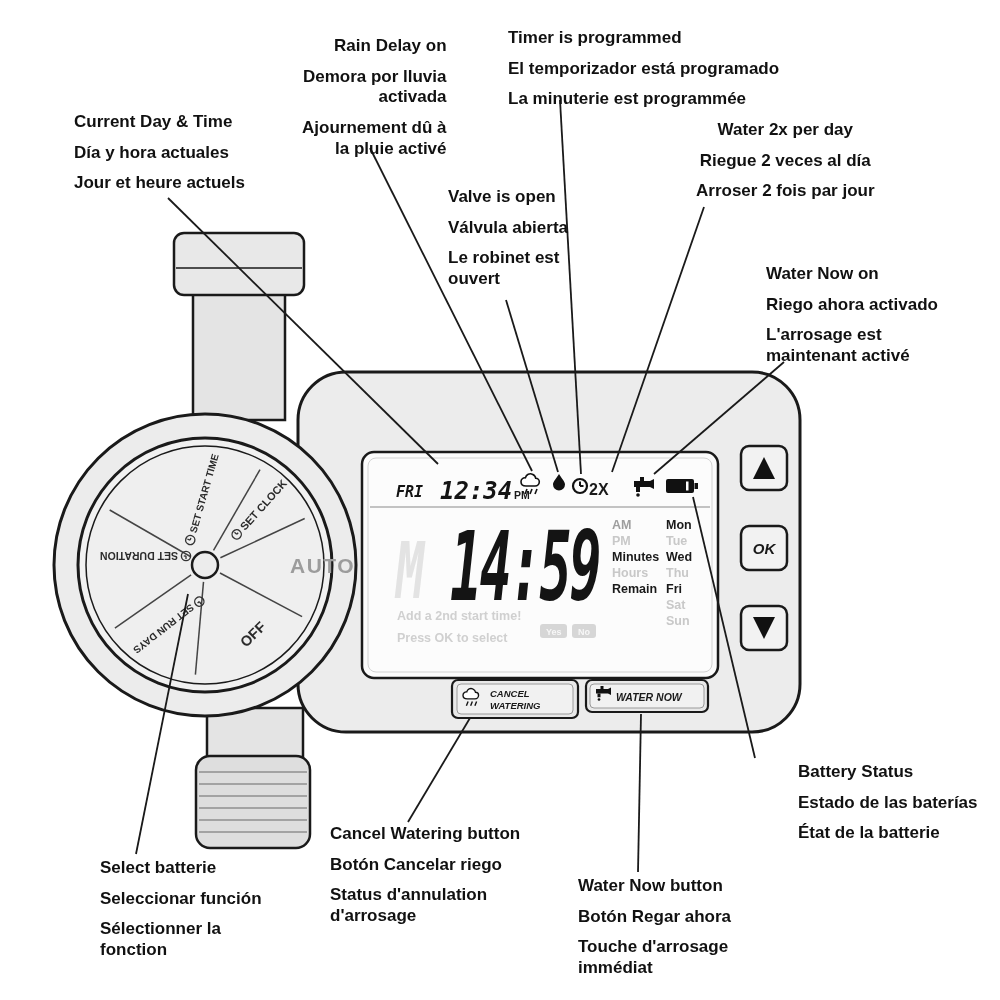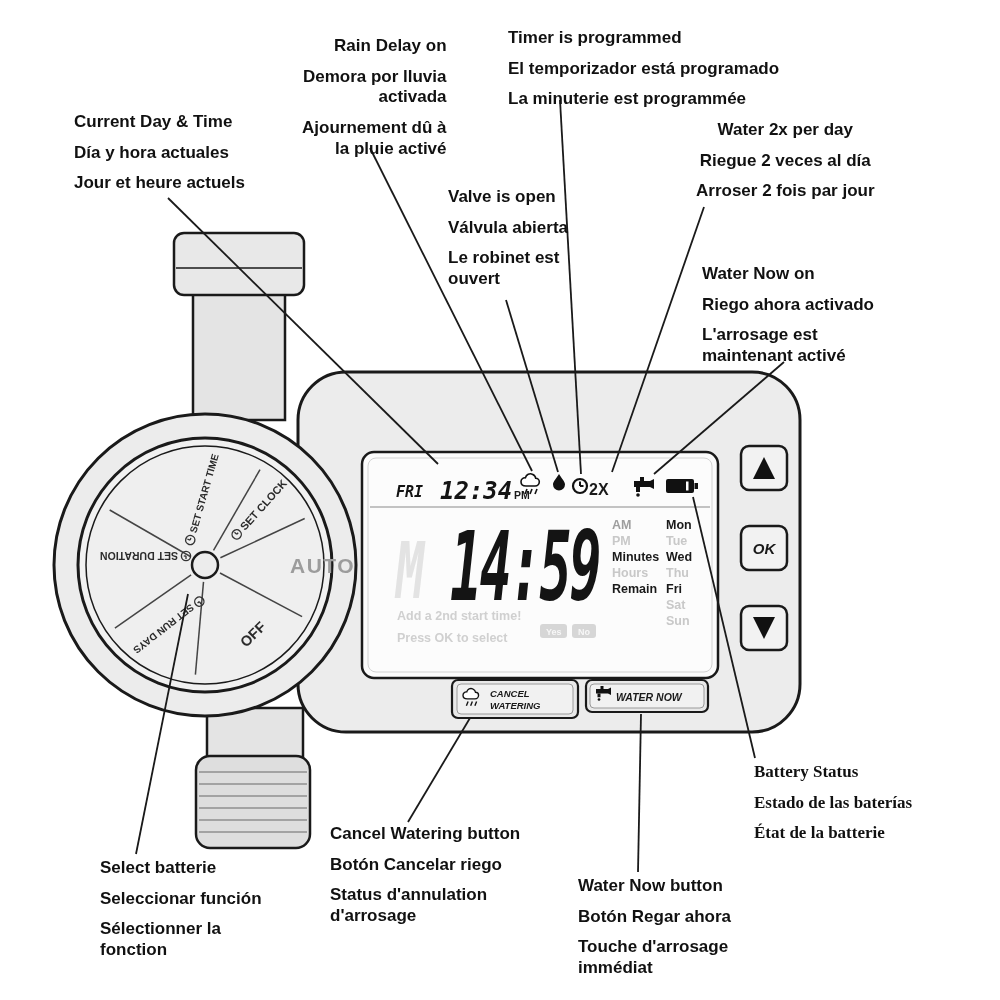--- a/index.html
+++ b/index.html
@@ -223,28 +223,28 @@
     <p>Le robinet est
 ouvert</p>
   </div>
 
   <div class="callout" style="left:696px;top:120px;text-align:center;">
     <p>Water 2x per day</p>
     <p>Riegue 2 veces al día</p>
     <p>Arroser 2 fois par jour</p>
   </div>
 
-  <div class="callout" style="left:702px;top:264px;">
+  <div class="callout" style="left:766px;top:264px;">
     <p>Water Now on</p>
     <p>Riego ahora activado</p>
     <p>L'arrosage est
 maintenant activé</p>
   </div>
 
-  <div class="callout" style="left:754px;top:762px;font-family:Liberation Serif, serif;">
+  <div class="callout" style="left:798px;top:762px;">
     <p>Battery Status</p>
     <p>Estado de las baterías</p>
     <p>État de la batterie</p>
   </div>
 
   <div class="callout" style="left:100px;top:858px;">
     <p>Select batterie</p>
     <p>Seleccionar función</p>
     <p>Sélectionner la
 fonction</p>

